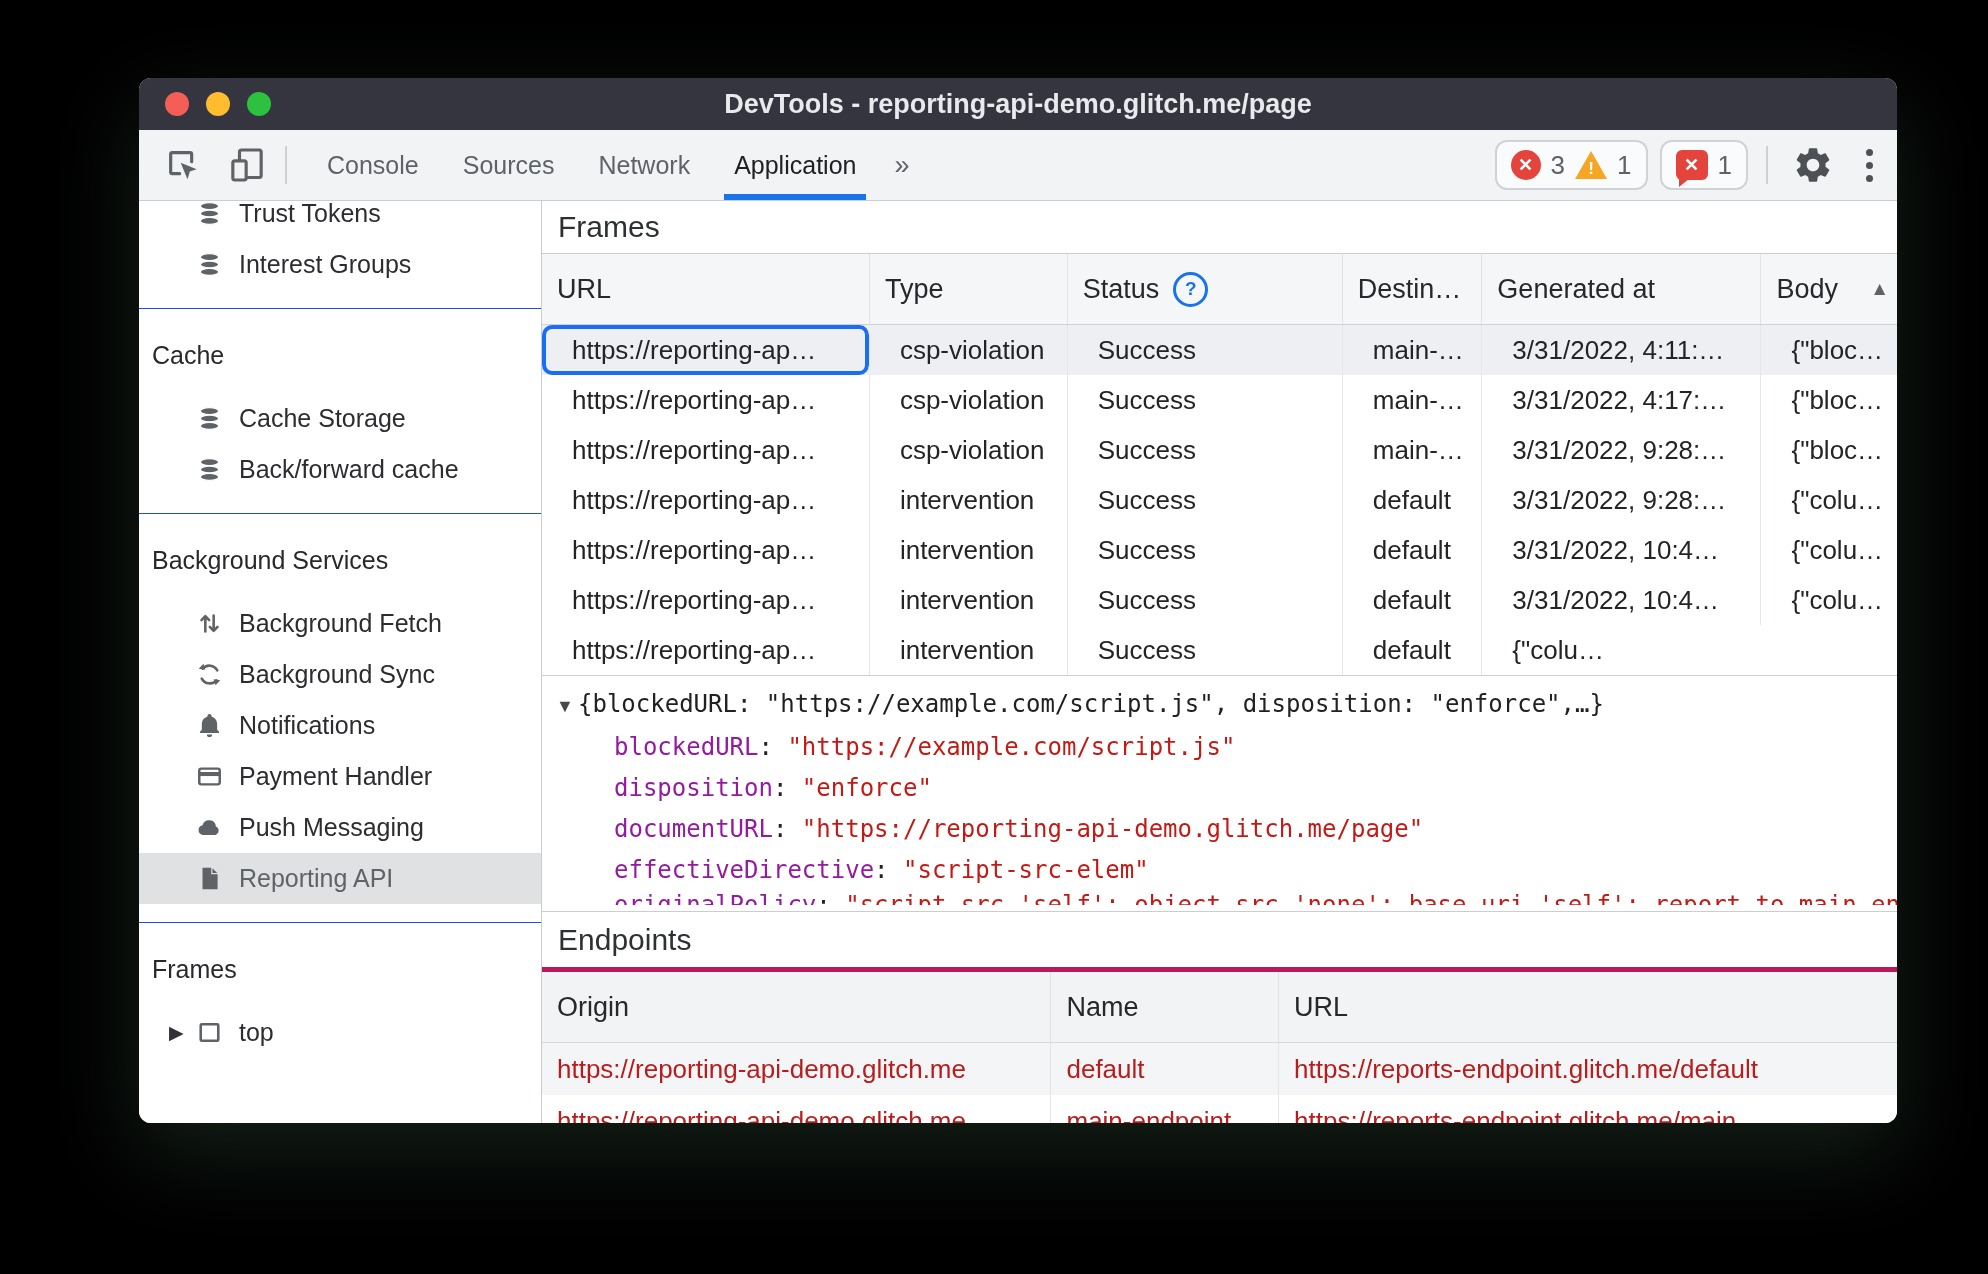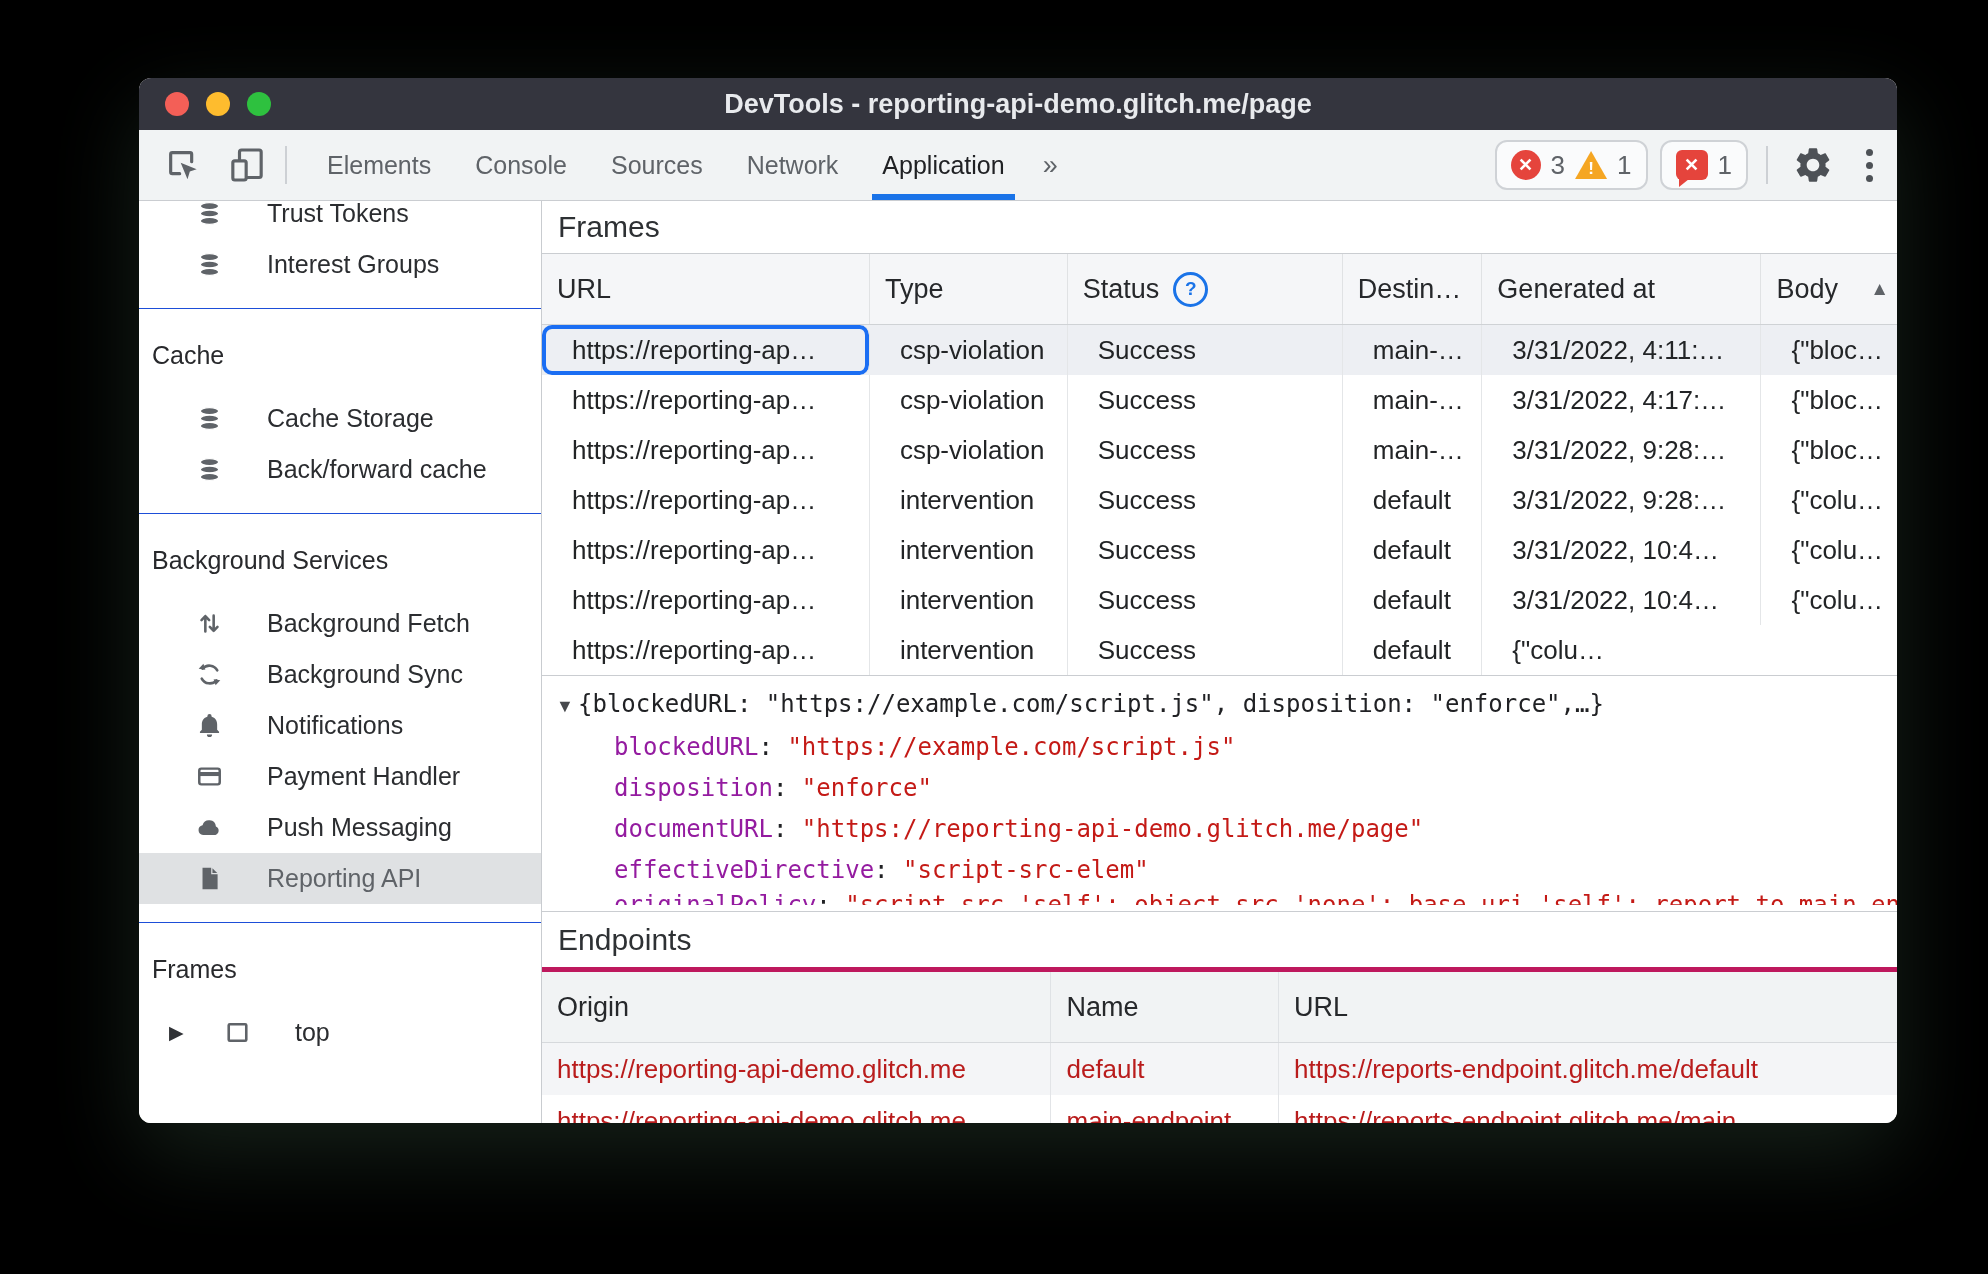--- a/index.html
+++ b/index.html
@@ -37,21 +37,21 @@
   .gear svg{width:42px;height:42px;display:block;}
   .kebab{display:flex;flex-direction:column;gap:6px;margin-left:28px;padding:4px;}
   .kebab i{width:7px;height:7px;border-radius:50%;background:#4d5156;}
   
   .content{display:flex;height:923px;}
   .sidebar{width:402px;flex:none;border-right:1px solid #c9ccd0;overflow:hidden;background:#fff;}
   .side-section + .side-section{border-top:1px solid #1d4ed8;margin-top:18px;}
   .side-section:first-child .side-row:first-child{margin-top:-13px;}
   .side-header{margin:26px 0 18px;padding-left:13px;height:40px;display:flex;align-items:center;
     font-size:25px;font-weight:500;color:#28292c;}
-  .side-row{height:51px;display:flex;align-items:center;font-size:25px;color:#2b2d30;padding-left:57px;white-space:nowrap;overflow:hidden;gap:28px;}
+  .side-row{height:51px;display:flex;align-items:center;font-size:25px;color:#2b2d30;padding-left:57px;white-space:nowrap;overflow:hidden;}
   .side-row .ic{width:27px;height:27px;margin-right:16px;color:#5f6368;flex:none;}
   .side-row .ic svg{width:27px;height:27px;display:block;}
   .side-row.selected{background:#dfe1e3;color:#5f6368;}
   .side-row.has-disclosure{padding-left:30px;}
   .disclosure{width:27px;font-size:19px;color:#303236;flex:none;}
   
   .main{flex:1;display:flex;flex-direction:column;background:#fff;min-width:0;}
   .section-title{height:52px;line-height:52px;font-size:30px;color:#2e3134;padding-left:16px;
     border-bottom:1px solid #cacdd1;background:#fff;flex:none;}
   .grid6{display:grid;grid-template-columns:24.2% 14.6% 20.3% 10.3% 20.6% 10%;}
@@ -110,21 +110,20 @@
         </svg>
       </span>
       <span class="tool-btn">
         <svg viewBox="0 0 24 24" fill="none" stroke="currentColor" stroke-width="1.9">
           <rect x="7.5" y="3" width="13" height="16.5" rx="1.2"></rect>
           <rect x="3.5" y="9.5" width="8" height="11.5" rx="1.2" fill="#f1f3f4"></rect>
         </svg>
       </span>
       <span class="vdiv"></span>
       <div class="tabs">
-          <span class="tab">Elements</span>
           <span class="tab">Console</span>
           <span class="tab">Sources</span>
           <span class="tab">Network</span>
           <span class="tab active">Application</span>
         </div>
       <span class="more-tabs">»</span>
 
       <div class="right-tools">
         <div class="badge-pill">
           <span class="err-ic">✕</span>

